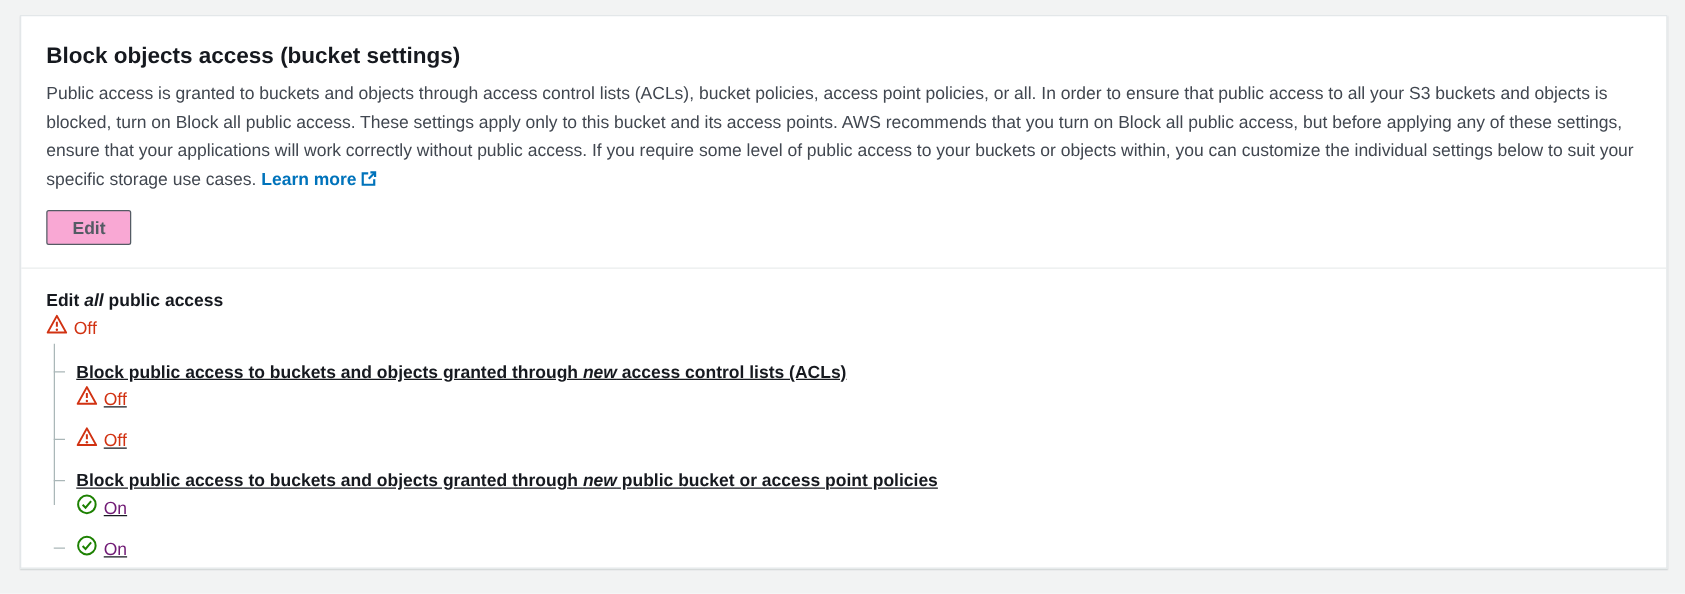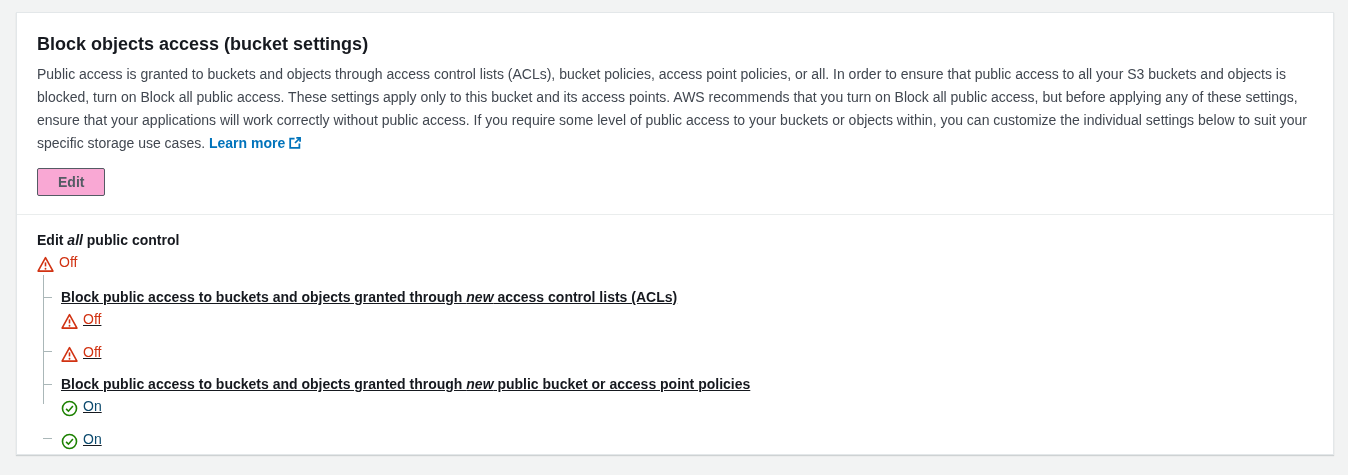--- a/index.html
+++ b/index.html
@@ -57,27 +57,27 @@
   .divider { border: none; border-top: 1px solid #eaeded; }
   .settings { padding: 15px 20px 20px 20px; font-size: 14px; }
   .setting-title {
     font-weight: bold;
     line-height: 20px;
     color: #16191f;
   }
   .setting-title em { font-style: italic; }
   .status {
     display: flex;
-    align-items: flex-end;
+    align-items: flex-start;
     gap: 5px;
     line-height: 22px;
     margin-top: 1px;
   }
   .status.off { color: #d13212; }
-  .status.on  { color: #0c4a6e; }
+  .status.on  { color: #701a75; }
   .status svg { display: block; }
   .parent-setting { margin-bottom: 14px; }
   .sub-list { position: relative; padding-left: 24px; }
   .tree-vline {
     position: absolute;
     left: 6px;
     top: -12px;
     height: calc(100% - 34px);
     width: 1px;
     background: #aab7b8;
@@ -111,21 +111,21 @@
     </p>
 
     <button class="edit-button">Edit</button>
   </div>
 
   <hr class="divider">
 
   <div class="settings">
 
     <div class="parent-setting">
-      <div class="setting-title"><span>Edit </span><em>all</em><span> public control</span></div>
+      <div class="setting-title"><span>Edit </span><em>all</em><span> public access</span></div>
       <div class="status off">
         <svg class="warning-icon" width="17" height="17" viewBox="0 0 16 16">
           <path d="M8 1.6 L15 14.2 H1 Z" fill="none" stroke="#d13212" stroke-width="1.5" stroke-linejoin="round"></path>
           <line x1="8" y1="6" x2="8" y2="9.8" stroke="#d13212" stroke-width="1.5"></line>
           <circle cx="8" cy="12" r="0.9" fill="#d13212"></circle>
         </svg>
 
         <span class="status-label">Off</span>
       </div>
     </div>

